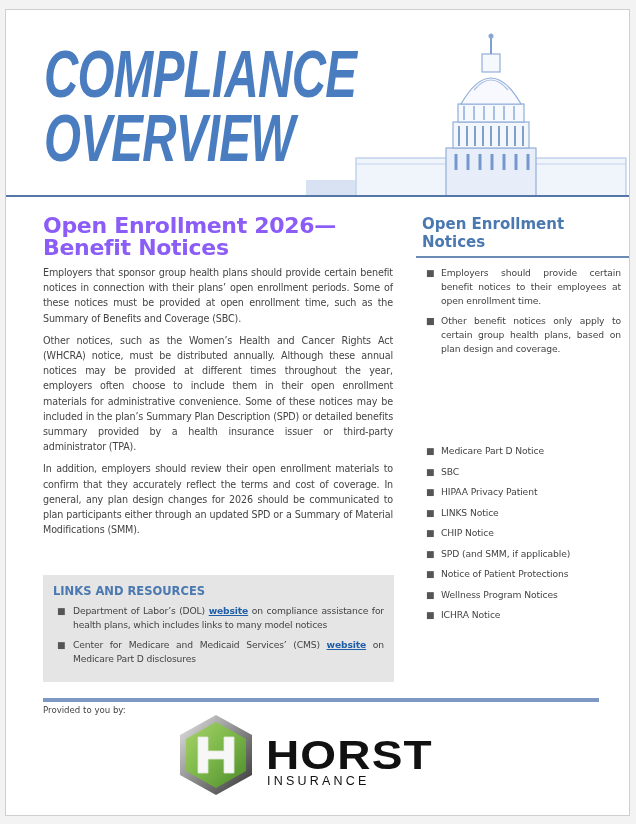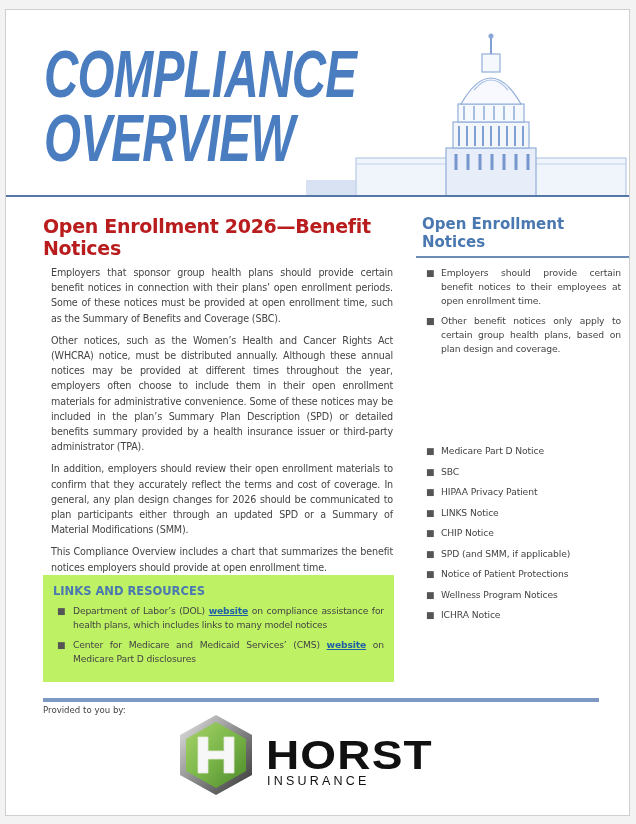--- a/index.html
+++ b/index.html
@@ -5,23 +5,23 @@
   html, body { margin:0; padding:0; }
   body { width:636px; height:824px; background:#f3f3f3; font-family:"Liberation Sans", sans-serif; position:relative; overflow:hidden; }
   .page { position:absolute; left:5px; top:9px; width:625px; height:807px; background:#fff; border:1px solid #cfcfcf; box-sizing:border-box; }
   .banner { position:absolute; left:0; top:0; width:623px; height:187px; overflow:hidden;font-style:italic; }
   .banner-title { position:absolute; left:38px; top:32px; font-family:"Liberation Sans", sans-serif; font-weight:bold; color:#4a7cc0; font-size:66px; line-height:64px; letter-spacing:-1px; transform:scaleX(0.72); transform-origin:left top; text-transform:uppercase; }
   .banner-title div { white-space:nowrap; }
   .capitol { position:absolute; left:290px; top:20px; width:333px; height:170px; }
   .banner-rule { position:absolute; left:0; top:185px; width:623px; height:3px; background:#5577a8; }
 
   .left { position:absolute; left:37px; top:205px; width:350px; }
-  .main-title { color:#b91c1c; font-size:19px; font-weight:bold; line-height:22px; margin:0 0 6px 0; font-family:"DejaVu Sans", sans-serif; letter-spacing:-0.3px; }
-  .para { font-size:9.6px; color:#444; line-height:15.2px; text-align:justify; margin:0 0 7px 8px; font-family:"DejaVu Sans", sans-serif; letter-spacing:-0.15px; }
-  .links-box { position:absolute; left:37px; top:565px; width:351px; height:107px; background:#bef264; box-sizing:border-box; padding:9px 10px 8px 10px; }
+  .main-title { color:#8b5cf6; font-size:22px; font-weight:bold; line-height:22px; margin:0 0 6px 0; font-family:"DejaVu Sans", sans-serif; letter-spacing:-0.3px; }
+  .para { font-size:9.6px; color:#444; line-height:15.2px; text-align:justify; margin:0 0 7px 0; font-family:"DejaVu Sans", sans-serif; letter-spacing:-0.15px; }
+  .links-box { position:absolute; left:37px; top:565px; width:351px; height:107px; background:#e5e5e5; box-sizing:border-box; padding:9px 10px 8px 10px; }
   .links-title { color:#4a78b0; font-weight:bold; font-size:11.5px; margin-bottom:6px; font-family:"DejaVu Sans", sans-serif; }
   .links-list { list-style:none; margin:0; padding:0; }
   .links-list li { position:relative; padding-left:20px; font-size:9.2px; color:#444; line-height:14px; text-align:justify; margin-bottom:6px; font-family:"DejaVu Sans", sans-serif; letter-spacing:-0.15px; }
   .bullet { position:absolute; left:4px; top:0; color:#555; font-size:9px; }
   .link { color:#1f5fa8; text-decoration:underline; font-weight:bold; }
 
   .right { position:absolute; left:410px; top:205px; width:213px; }
   .side-title { color:#4a78b0; font-weight:bold; font-size:15px; padding-left:6px; padding-bottom:5px; border-bottom:2px solid #6c8bb5; margin:0; font-family:"DejaVu Sans", sans-serif; }
   .side-list { list-style:none; margin:8px 0 0 0; padding:0; }
   .side-list li { position:relative; padding-left:25px; padding-right:8px; font-size:9.2px; color:#444; line-height:14px; margin-bottom:6px; text-align:justify; font-family:"DejaVu Sans", sans-serif; letter-spacing:-0.1px; }
@@ -95,21 +95,20 @@
       </g>
     </svg>
     <div class="banner-rule"></div>
   </div>
 
   <div class="left">
     <h1 class="main-title">Open Enrollment 2026—Benefit Notices</h1>
     <p class="para">Employers that sponsor group health plans should provide certain benefit notices in connection with their plans’ open enrollment periods. Some of these notices must be provided at open enrollment time, such as the Summary of Benefits and Coverage (SBC).</p>
     <p class="para">Other notices, such as the Women’s Health and Cancer Rights Act (WHCRA) notice, must be distributed annually. Although these annual notices may be provided at different times throughout the year, employers often choose to include them in their open enrollment materials for administrative convenience. Some of these notices may be included in the plan’s Summary Plan Description (SPD) or detailed benefits summary provided by a health insurance issuer or third-party administrator (TPA).</p>
     <p class="para">In addition, employers should review their open enrollment materials to confirm that they accurately reflect the terms and cost of coverage. In general, any plan design changes for 2026 should be communicated to plan participants either through an updated SPD or a Summary of Material Modifications (SMM).</p>
-    <p class="para">This Compliance Overview includes a chart that summarizes the benefit notices employers should provide at open enrollment time.</p>
   </div>
 
   <div class="links-box">
     <div class="links-title">LINKS AND RESOURCES</div>
     <ul class="links-list">
       <li>
         <span class="bullet">■</span>
         <span>Department of Labor’s (DOL) </span><a class="link">website</a><span> on compliance assistance for health plans, which includes links to many model notices</span>
       </li>
       <li>

